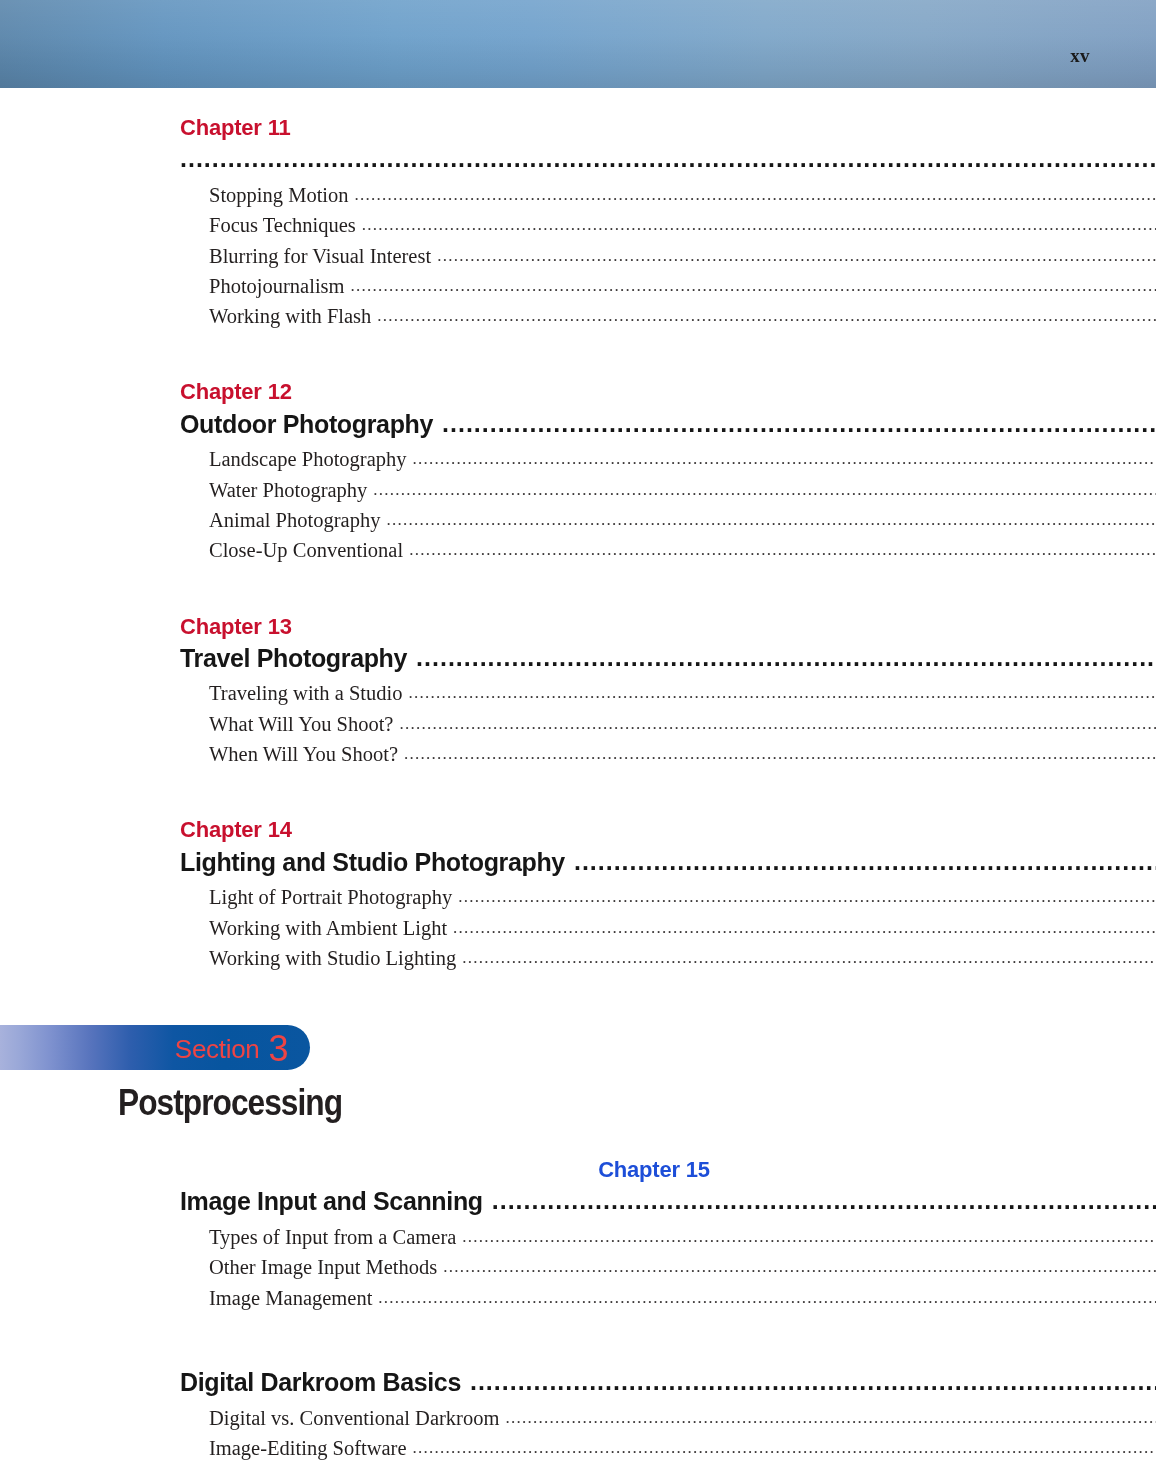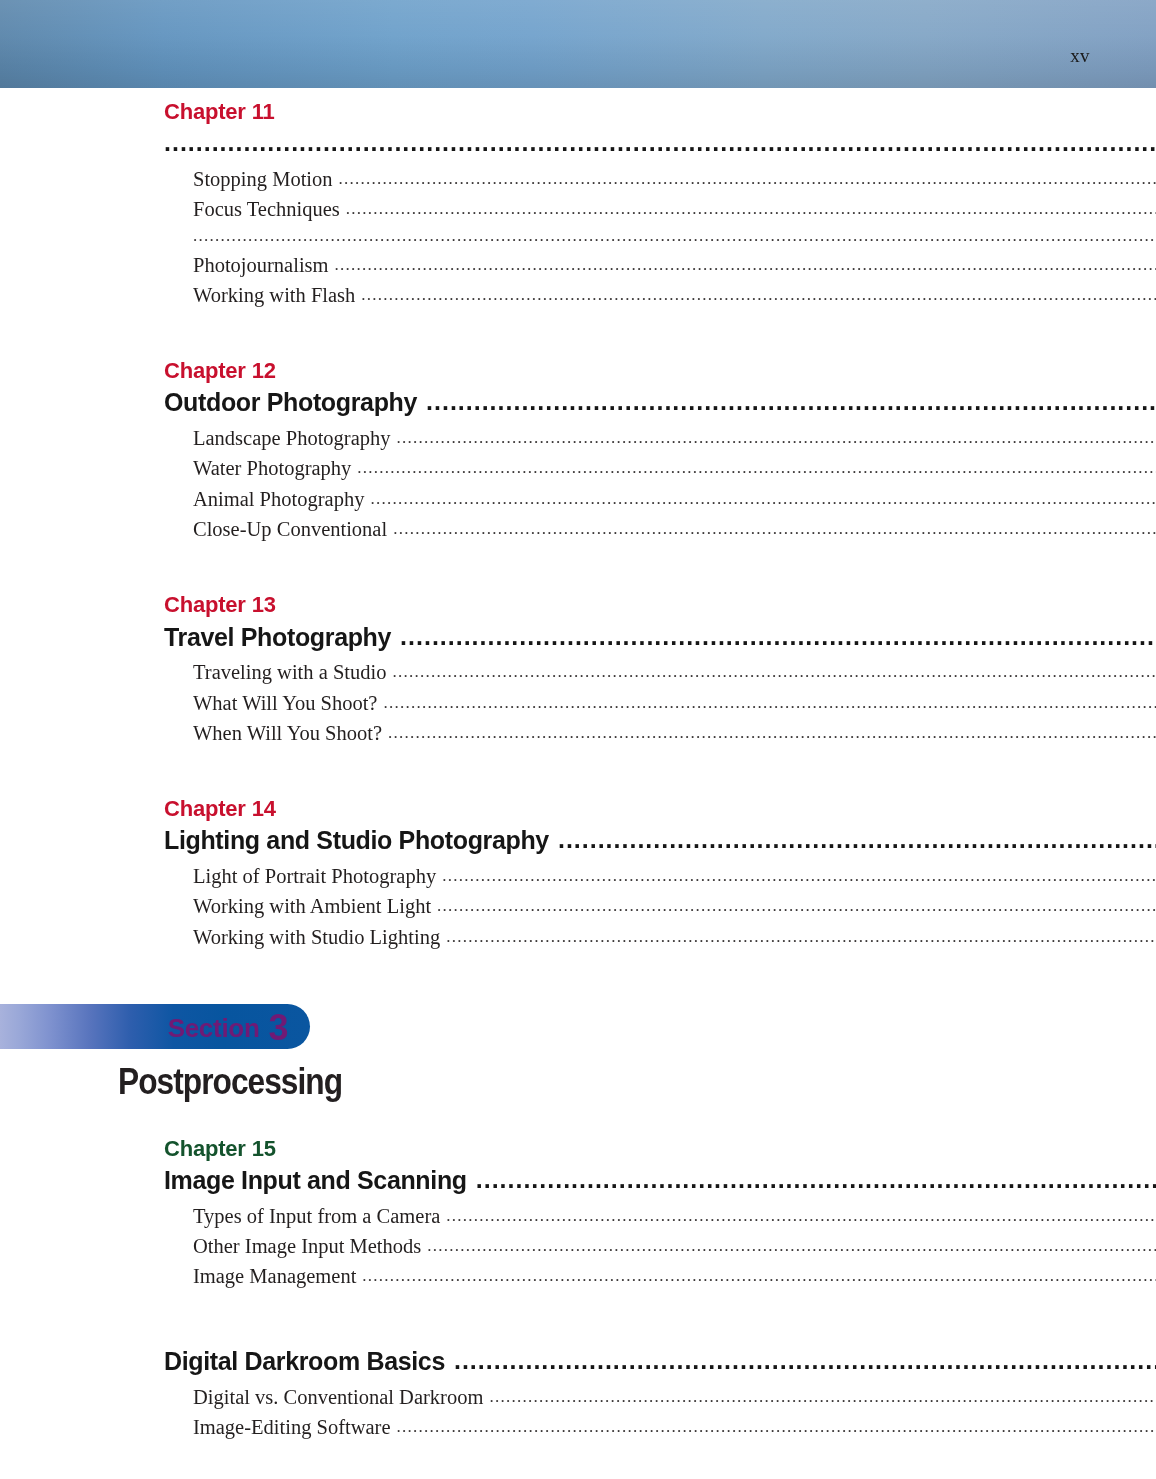--- a/index.html
+++ b/index.html
@@ -34,48 +34,48 @@
         #72a2cc 46%,
         #7fa7c9 66%,
         #83a6c6 80%,
         #7f9fc2 100%);
   }
   .folio {
     position: absolute;
     right: 66px;
     top: 46px;
     font-family: "Liberation Serif", serif;
-    font-weight: normal;
+    font-weight: bold;
     font-size: 19px;
     color: #1a1a1a;
     letter-spacing: 0.4px;
     line-height: 1;
   }
 
   
   .toc-body {
     position: relative;
     padding: 0;
   }
 
   .chapter-block {
-    margin: 0;
+    margin: 16px;
     padding: 12px;
   }
 
   .chapter-label {
     margin-left: 152px;
     font-family: "Liberation Sans", sans-serif;
     font-weight: bold;
     font-size: 22px;
     letter-spacing: -0.2px;
     line-height: 1.05;
   }
   .chapter-label.red   { color: #c8102e; }
-  .chapter-label.blue  { color: #14532d; }
+  .chapter-label.blue  { color: #1d4ed8; text-align: center; }
 
   
   .leader-row {
     display: flex;
     align-items: baseline;
     width: 100%;
     box-sizing: border-box;
   }
   .leader-row .lr-title {
     white-space: nowrap;
@@ -164,23 +164,23 @@
     position: absolute;
     left: 0;
     top: 0;
     width: 310px;
     height: 45px;
     display: flex;
     align-items: center;
     justify-content: flex-end;
     padding-right: 22px;
     box-sizing: border-box;
-    color: #701a75;
-    font-family: "Liberation Sans", sans-serif;
-    font-weight: bold;
+    color: #ef4444;
+    font-family: "Liberation Sans", sans-serif;
+    font-weight: normal;
   }
   .section-word {
     font-size: 26px;
     letter-spacing: -0.3px;
     line-height: 1;
     position: relative;
     top: 1px;
   }
   .section-number {
     font-size: 36px;
@@ -224,20 +224,21 @@
         <ul class="sub-list">
           <li class="sub-entry leader-row">
             <span class="lr-title">Stopping Motion</span>
             <span class="lr-dots">........................................................................................................................................................................................................</span>
           </li>
           <li class="sub-entry leader-row">
             <span class="lr-title">Focus Techniques</span>
             <span class="lr-dots">........................................................................................................................................................................................................</span>
           </li>
           <li class="sub-entry leader-row">
+            <span class="lr-title">Blurring for Visual Interest</span>
             <span class="lr-dots">........................................................................................................................................................................................................</span>
           </li>
           <li class="sub-entry leader-row">
             <span class="lr-title">Photojournalism</span>
             <span class="lr-dots">........................................................................................................................................................................................................</span>
           </li>
           <li class="sub-entry leader-row">
             <span class="lr-title">Working with Flash</span>
             <span class="lr-dots">........................................................................................................................................................................................................</span>
           </li>

